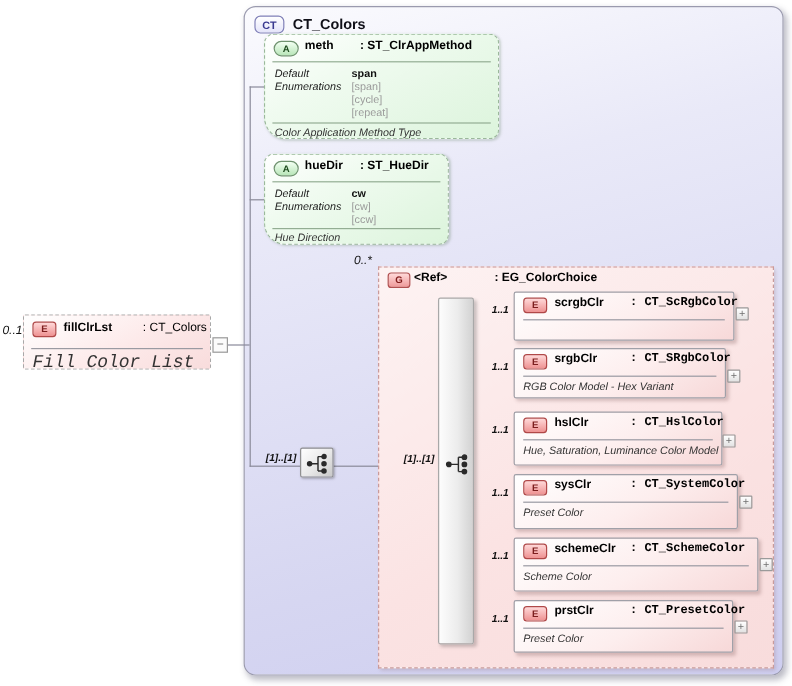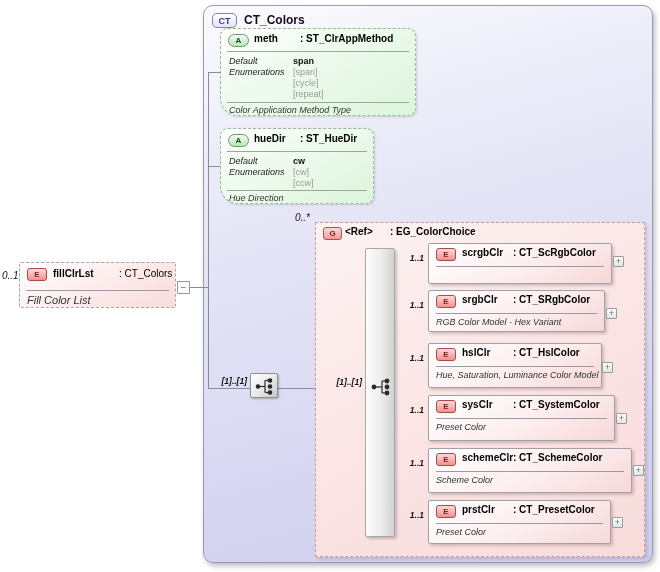--- a/index.html
+++ b/index.html
@@ -50,21 +50,21 @@
   
   .group-box { left:315px; top:222px; width:330px; height:335px;
     border:1px dashed #c99a9a;
     background:linear-gradient(150deg,#fdf3f3 0%,#fbe3e3 55%,#f8dcdc 100%);
     box-shadow:2px 2px 3px rgba(120,70,70,.22); }
   .g-badge { position:absolute; left:7px; top:4px; width:19px; height:13px;
     border:1px solid #b05050; border-radius:3px; color:#801c1c;
     background:linear-gradient(180deg,#ffd9d9,#ee9a9a);
     font-size:8px; font-weight:bold; text-align:center; line-height:12px; }
   .group-name { position:absolute; left:29px; top:3px; width:54px; font-size:10px; font-weight:bold; color:#000; }
-  .group-type { position:absolute; left:74px; top:3px; font-size:10px; font-weight:bold; color:#000; white-space:nowrap; }
+  .group-type { position:absolute; left:96px; top:3px; font-size:10px; font-weight:bold; color:#000; white-space:nowrap; }
 
   
   .choice-bar { left:365px; top:248px; width:30px; height:289px;
     border:1px solid #a8a8a8; border-radius:2px;
     background:linear-gradient(90deg,#fdfdfd 0%,#ececec 55%,#d2d2d2 100%);
     box-shadow:2px 2px 3px rgba(0,0,0,.2); }
   .bar-glyph { position:absolute; left:4px; top:128px; }
 
   
   .seq-icon { left:250px; top:373px; width:28px; height:25px;
@@ -75,21 +75,21 @@
 
   
   .elem-box { position:absolute; left:428px; border:1px solid #a0a0a8; border-radius:2px;
     background:linear-gradient(150deg,#ffffff 0%,#fdeeee 55%,#f7d8d8 100%);
     box-shadow:2px 2px 3px rgba(100,60,60,.25); }
   .e-badge { position:absolute; left:7px; top:4px; width:20px; height:13px;
     border:1px solid #b04848; border-radius:3px; color:#7c1e1e;
     background:linear-gradient(180deg,#ffd8d8,#ee9292);
     font-size:8px; font-weight:bold; text-align:center; line-height:12px; }
   .elem-name { position:absolute; left:33px; top:3px; width:59px; font-size:10px; font-weight:bold; color:#000; }
-  .elem-type { position:absolute; left:84px; top:3px; font-size:10px; font-weight:bold; color:#000; white-space:nowrap; }
+  .elem-type { position:absolute; left:96px; top:3px; font-size:10px; font-weight:bold; color:#000; white-space:nowrap;font-family:Liberation Mono, monospace; }
   .elem-sep { position:absolute; left:7px; right:7px; top:22px; height:1px; background:#9a9aa2; }
   .elem-desc { position:absolute; left:7px; top:26px; font-size:9px; font-style:italic; color:#333; white-space:nowrap; }
   .e1 { top:243px; width:184px; height:41px; }
   .e2 { top:290px; width:177px; height:42px; }
   .e3 { top:343px; width:174px; height:45px; }
   .e4 { top:395px; width:187px; height:46px; }
   .e5 { top:448px; width:204px; height:45px; }
   .e6 { top:500px; width:183px; height:44px; }
 
   
@@ -101,21 +101,21 @@
     border:1px solid #9a9a9a; background:#fbfbfb;
     font-size:10px; line-height:11px; text-align:center; color:#707070; cursor:pointer; }
 
   
   .root-box { left:19px; top:262px; width:157px; height:46px;
     border:1px dashed #a8a8a8; border-radius:2px;
     background:linear-gradient(150deg,#ffffff 0%,#fdeaea 55%,#f8dcdc 100%); }
   .root-name { position:absolute; left:33px; top:5px; width:66px; font-size:10px; font-weight:bold; color:#000; }
   .root-type { position:absolute; left:99px; top:5px; font-size:10px; font-weight:normal; color:#000; white-space:nowrap; }
   .root-sep { position:absolute; left:6px; right:6px; top:27px; height:1px; background:#9a9aa2; }
-  .root-desc { position:absolute; left:7px; top:31px; font-size:11px; font-style:italic; color:#333; }
+  .root-desc { position:absolute; left:7px; top:31px; font-size:15px; font-style:italic; color:#333;font-family:Liberation Mono, monospace; }
 </style>
 </head>
 <body>
 
 <div id="canvas">
 
   <div class="abs ct-box">
     <span class="ct-badge">CT</span>
     <span class="ct-title">CT_Colors</span>
   </div>

